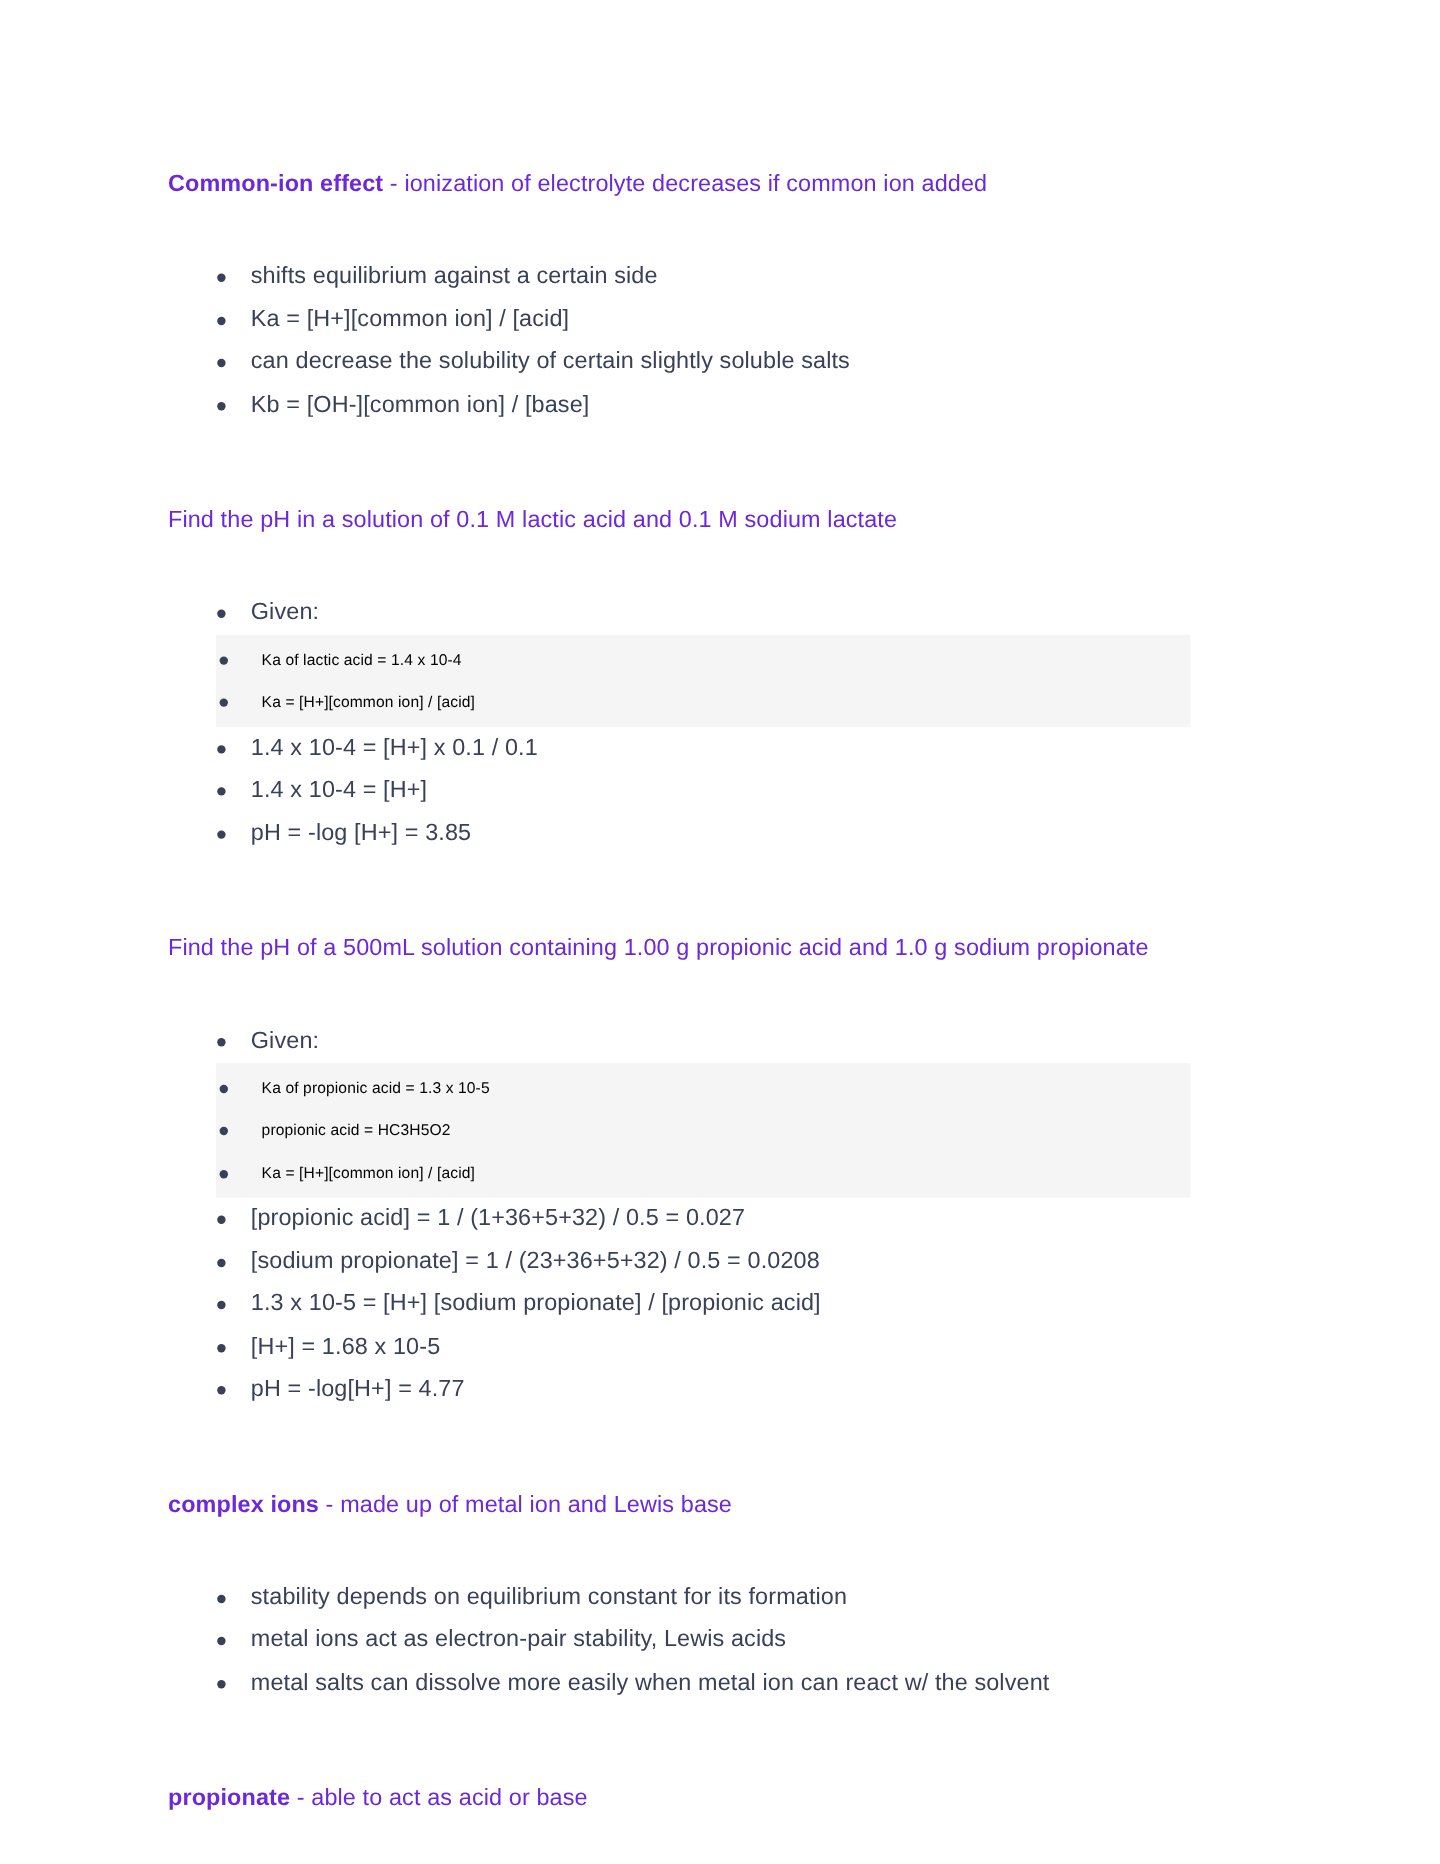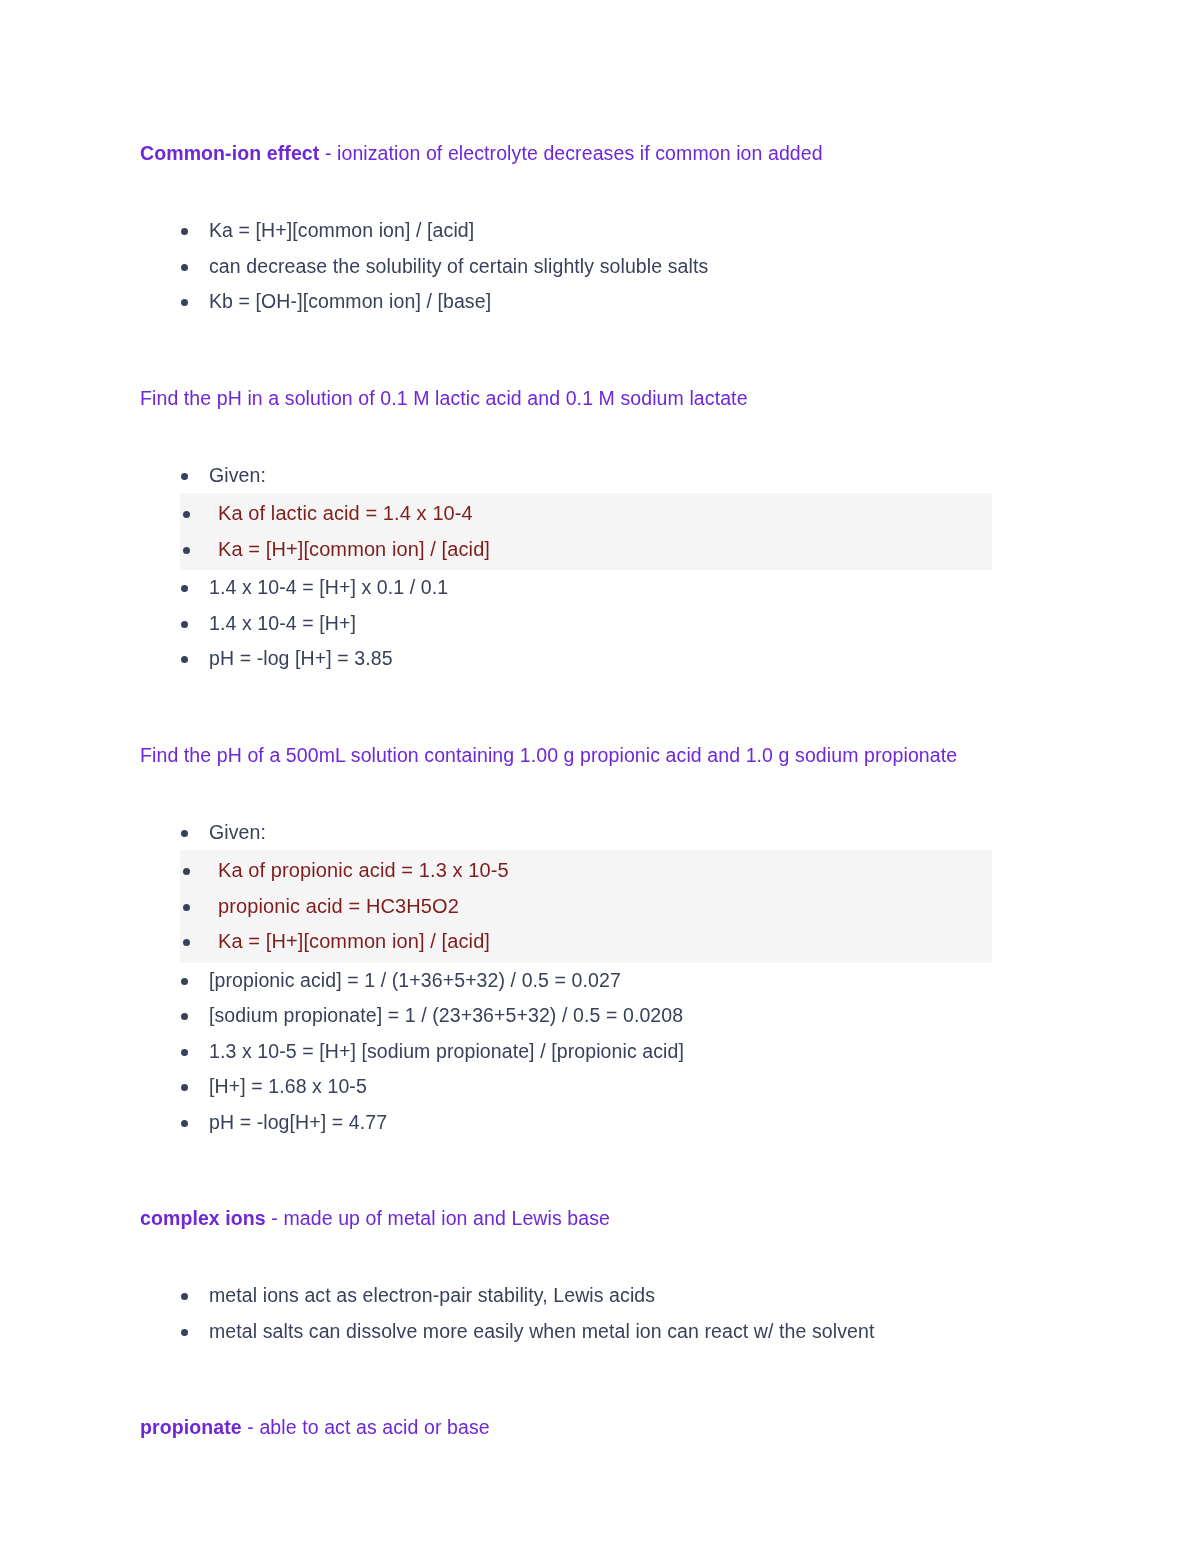--- a/index.html
+++ b/index.html
@@ -72,24 +72,24 @@
   }
 
   ul.lvl2 {
     list-style: none;
     margin: 0;
     padding: 0;
   }
   ul.lvl2 > li.item {
     position: relative;
     padding-left: 78px;
-    font-size: 20px;
+    font-size: 13px;
     line-height: 35.5px;
     letter-spacing: 0.1px;
-    color: #7f1d1d;
+    color: #000000;
     min-height: 35.5px;
   }
   ul.lvl2 > li.item > .bullet {
     position: absolute;
     left: 43px;
     top: 15px;
     width: 7px;
     height: 7px;
     border-radius: 50%;
     background: #39415a;
@@ -115,20 +115,21 @@
 <body>
 
 <div class="page">
   <div class="content">
 
     <p class="para"><span class="lead">Common-ion effect</span><span> - ionization of electrolyte decreases if common ion added</span></p>
 
     <div class="block-gap-med"></div>
 
     <ul class="lvl1">
+      <li class="item"><span class="bullet"></span><span>shifts equilibrium against a certain side</span></li>
       <li class="item"><span class="bullet"></span><span>Ka = [H+][common ion] / [acid]</span></li>
       <li class="item"><span class="bullet"></span><span>can decrease the solubility of certain slightly soluble salts</span></li>
       <li class="item"><span class="bullet"></span><span>Kb = [OH-][common ion] / [base]</span></li>
     </ul>
 
     <div class="block-gap-large"></div>
 
     <p class="para">Find the pH in a solution of 0.1 M lactic acid and 0.1 M sodium lactate</p>
 
     <div class="block-gap-med"></div>
@@ -176,20 +177,21 @@
       <li class="item"><span class="bullet"></span><span>pH = -log[H+] = 4.77</span></li>
     </ul>
 
     <div class="block-gap-large"></div>
 
     <p class="para"><span class="lead">complex ions</span><span> - made up of metal ion and Lewis base</span></p>
 
     <div class="block-gap-med"></div>
 
     <ul class="lvl1">
+      <li class="item"><span class="bullet"></span><span>stability depends on equilibrium constant for its formation</span></li>
       <li class="item"><span class="bullet"></span><span>metal ions act as electron-pair stability, Lewis acids</span></li>
       <li class="item"><span class="bullet"></span><span>metal salts can dissolve more easily when metal ion can react w/ the solvent</span></li>
     </ul>
 
     <div class="block-gap-large"></div>
 
     <p class="para"><span class="lead">propionate</span><span> - able to act as acid or base</span></p>
 
   </div>
 </div>

